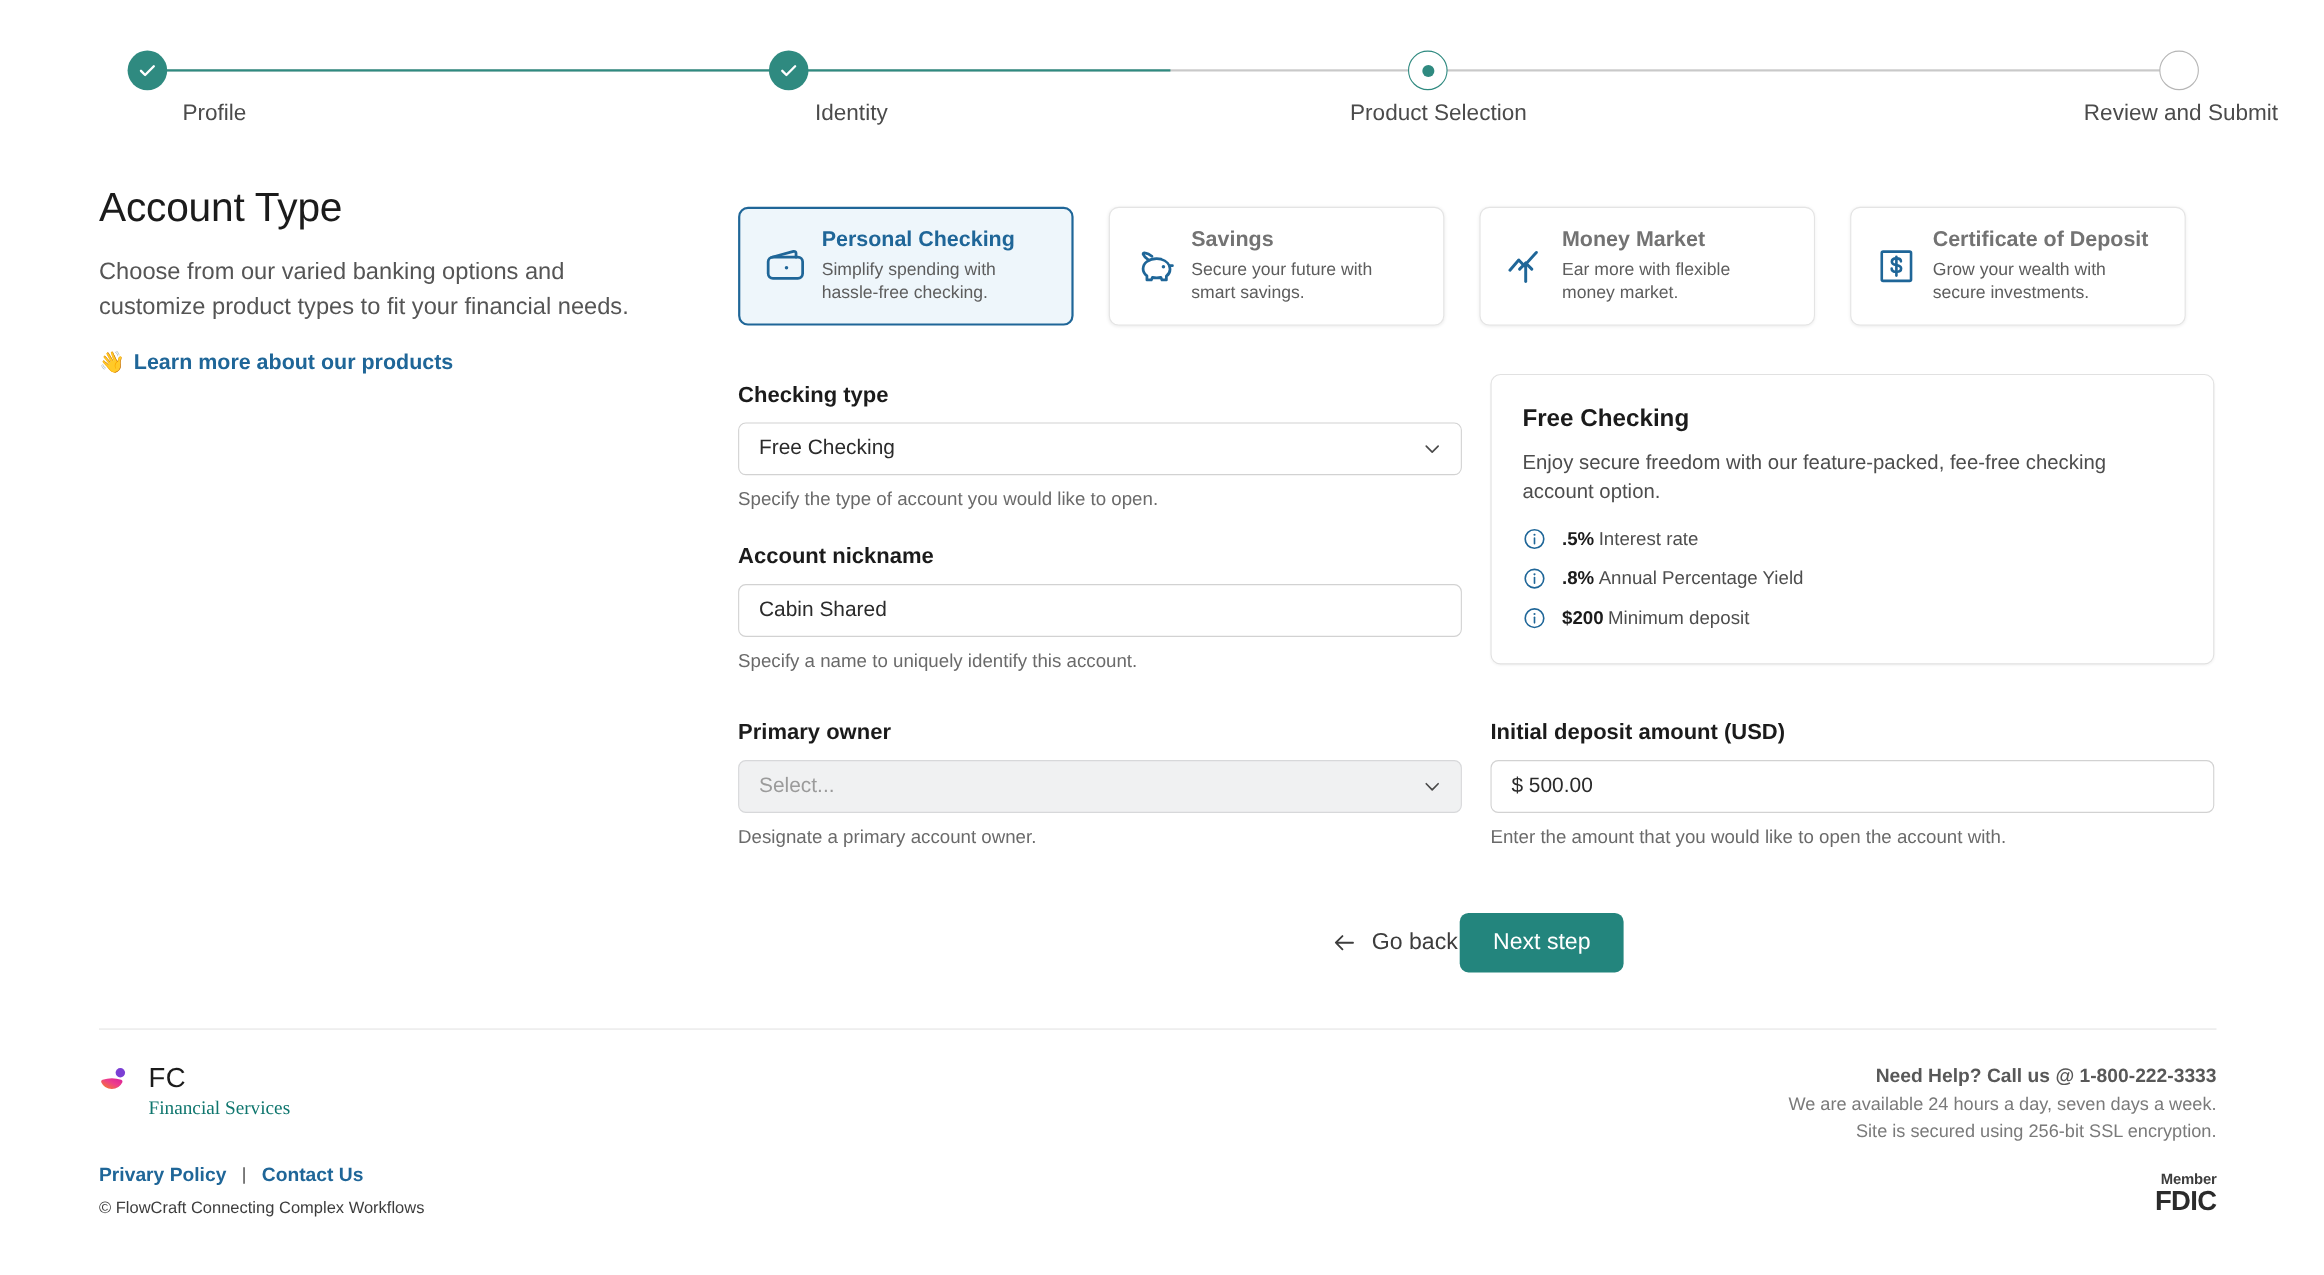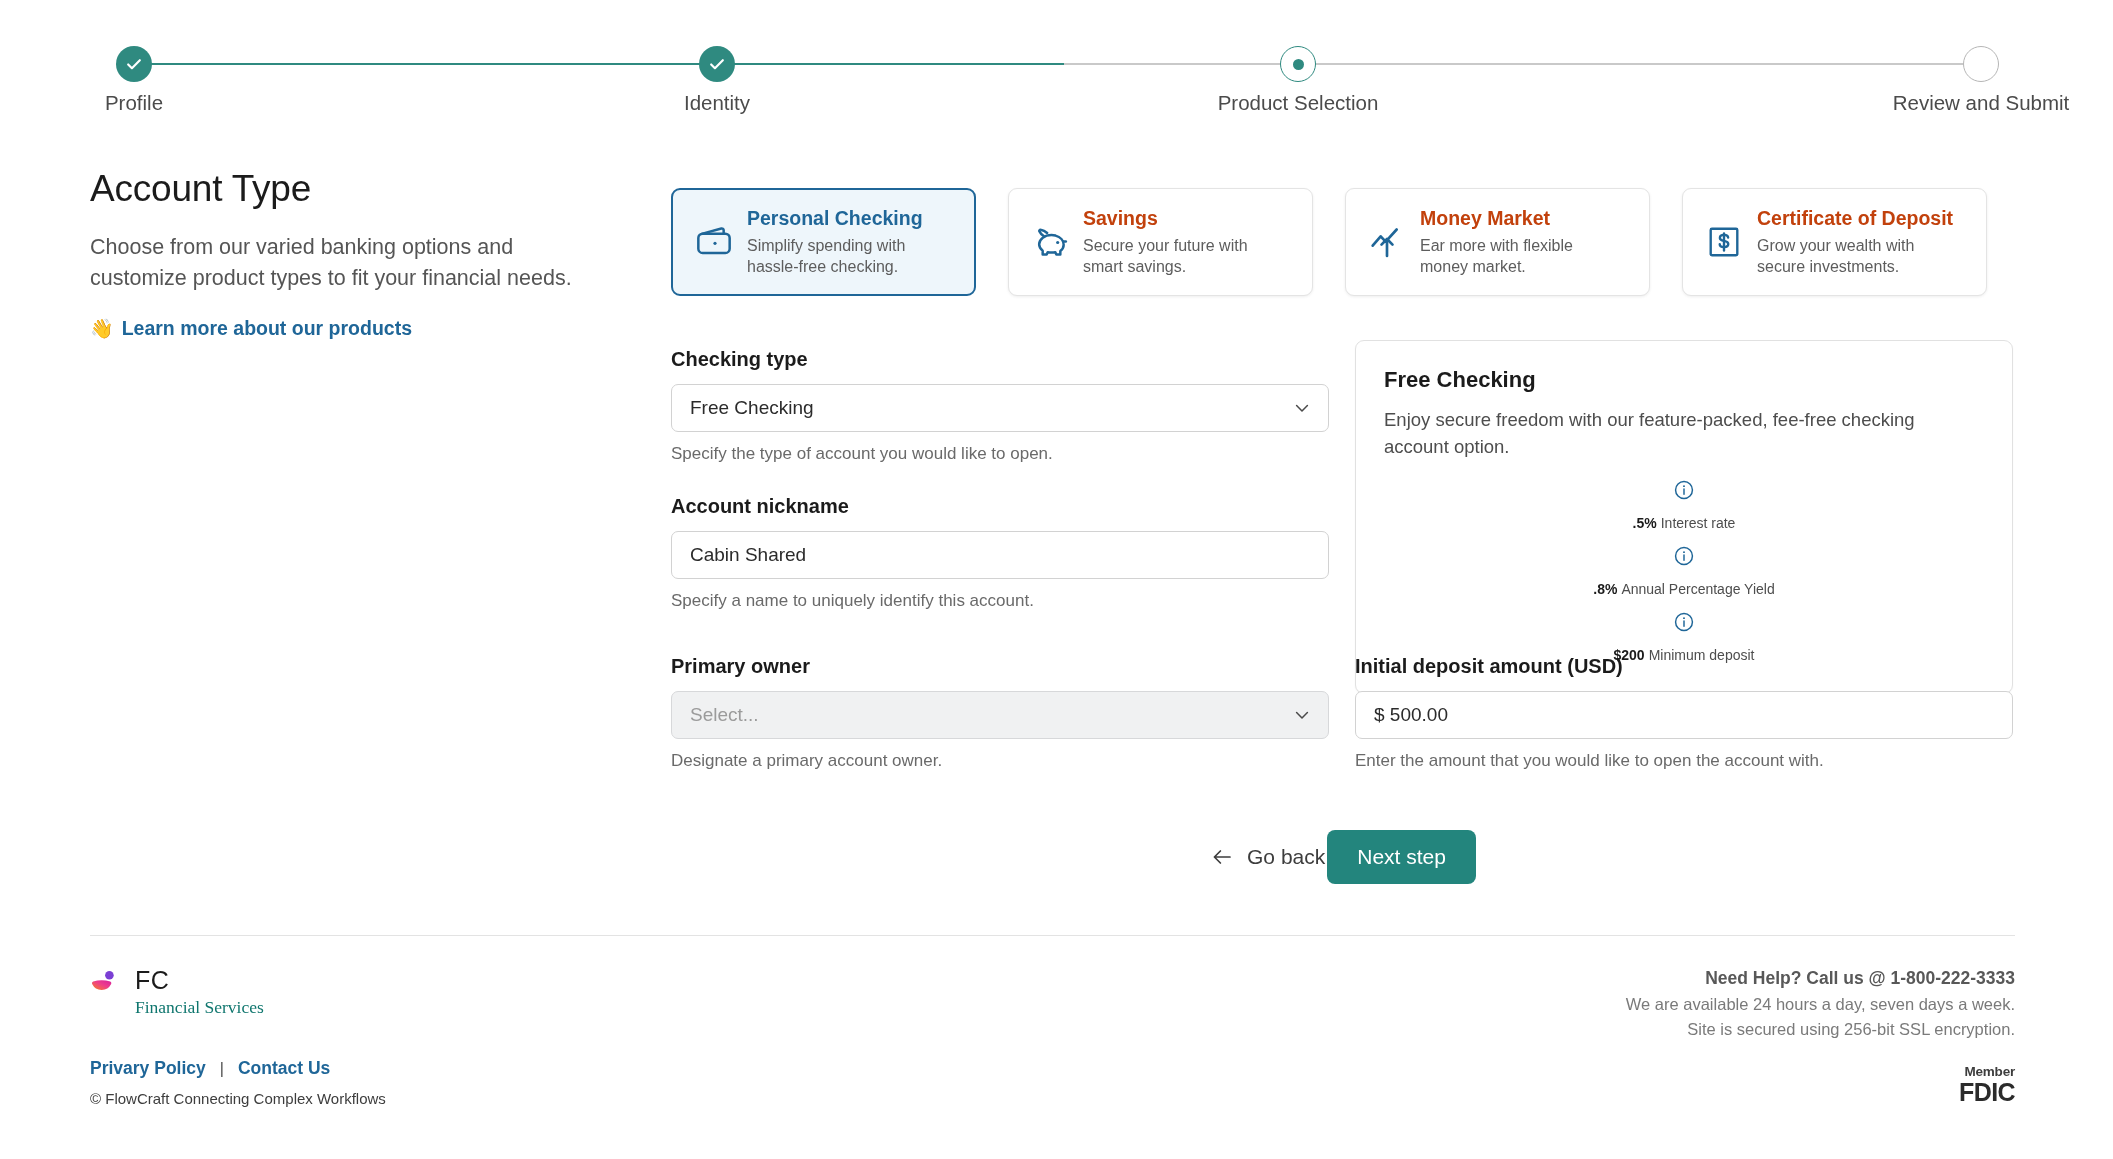--- a/index.html
+++ b/index.html
@@ -17,21 +17,21 @@
   
   .stepper { position: absolute; left: 90px; top: 38px; width: 1935px; height: 70px; }
   .step-track {
     position: absolute; left: 44px; right: 44px; top: 25px;
     height: 2px; background: #c9c9c9;
   }
   .step-track-done {
     position: absolute; left: 44px; top: 25px; width: 930px;
     height: 2px; background: #2f8a80;
   }
-  .step { position: absolute; top: 0; width: 180px; margin-left: -90px; text-align: center; }
+  .step { position: absolute; top: 0; width: 180px; margin-left: -90px; text-align: right; }
   .step .bullet {
     width: 36px; height: 36px; border-radius: 50%;
     margin: 8px auto 0; position: relative;
     display: flex; align-items: center; justify-content: center;
   }
   .step.done .bullet { background: #2f8a80; }
   .step.done .bullet svg { width: 20px; height: 20px; }
   .step.current .bullet { background: #ffffff; border: 1.5px solid #2f8a80; }
   .step.current .bullet .dot {
     width: 11px; height: 11px; border-radius: 50%; background: #2f8a80;
@@ -73,21 +73,21 @@
   .card.selected {
     background: #eef6fb; border: 2px solid #1f6698;
     box-shadow: none;
   }
   .card .card-icon {
     flex: 0 0 46px; display: flex; align-items: center; justify-content: center;
     color: #1f6698;
   }
   .card .card-body { margin-left: 10px; }
   .card .card-title {
-    font-size: 19.5px; font-weight: bold; color: #c2410c; margin-bottom: 5px;
+    font-size: 19.5px; font-weight: bold; color: #737373; margin-bottom: 5px;
   }
   .card.selected .card-title { color: #1f6698; }
   .card .card-sub {
     font-size: 16px; line-height: 1.32; color: #5d5d5d; max-width: 190px;
   }
 
   
   .form-left { position: absolute; left: 671px; top: 348px; width: 658px; }
   .form-right-info { position: absolute; left: 1355px; top: 340px; width: 658px; }
   .deposit-block { position: absolute; left: 1355px; top: 655px; width: 658px; }
@@ -115,21 +115,21 @@
 
   
   .info-panel {
     border: 1px solid #e1e1e1; border-radius: 9px; background: #ffffff;
     padding: 26px 28px 30px 28px; box-shadow: 0 1px 2px rgba(0,0,0,0.04);
   }
   .info-title { font-size: 22px; font-weight: bold; color: #1b1b1b; margin-bottom: 14px; }
   .info-desc { font-size: 18.5px; line-height: 1.45; color: #4d4d4d; margin-bottom: 18px; }
   .info-row {
     display: flex; align-items: center; gap: 14px; margin-top: 14px;
-    font-size: 14px; color: #4d4d4d; flex-direction: column;
+    font-size: 17px; color: #4d4d4d;
   }
   .info-row .i-icon { flex: 0 0 22px; color: #1f6698; display: flex; }
   .info-row b { color: #1b1b1b; font-weight: bold; margin-right: 4px; }
 
   
   .nav-row {
     position: absolute; left: 671px; top: 830px; width: 1342px;
     display: flex; align-items: center; justify-content: center;
   }
   .go-back {

